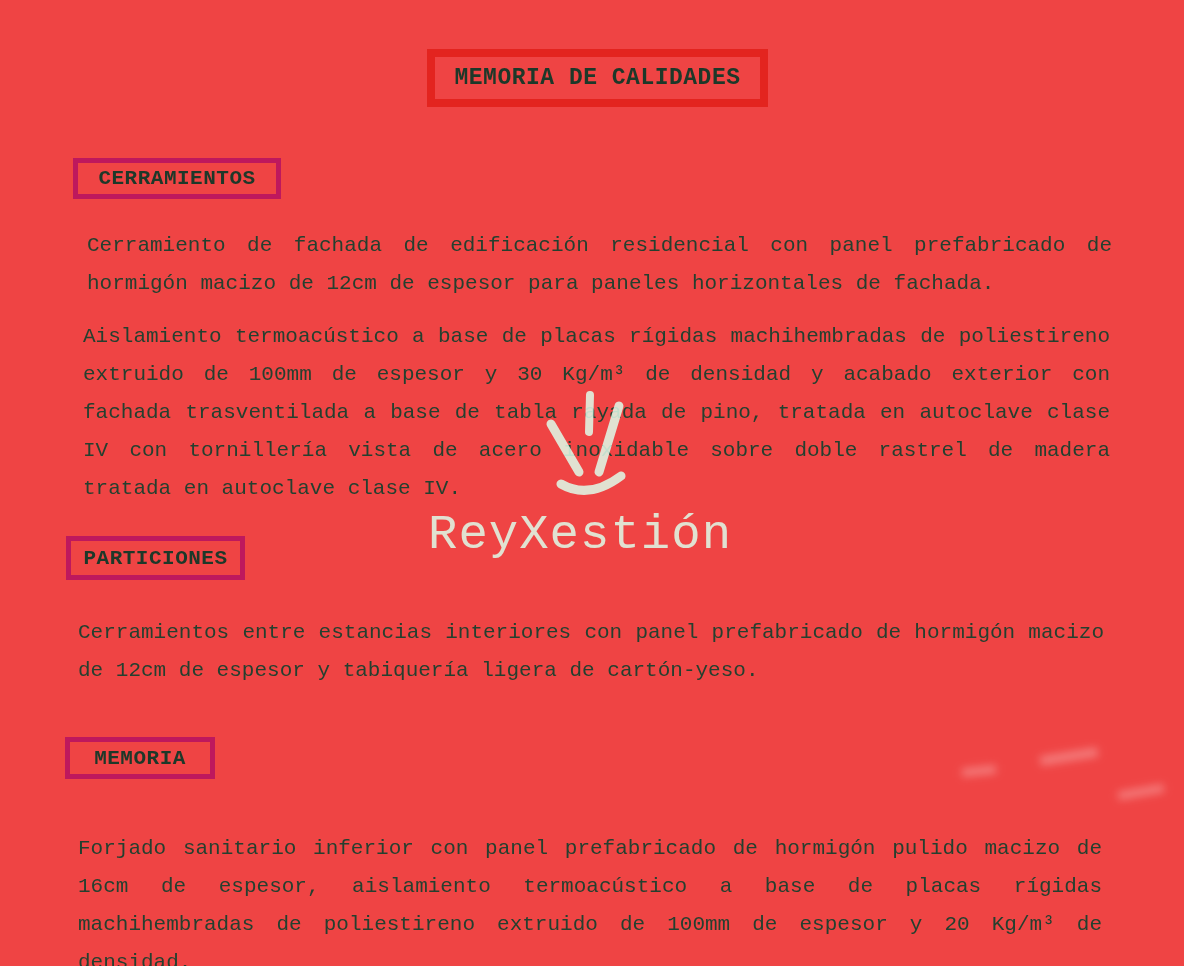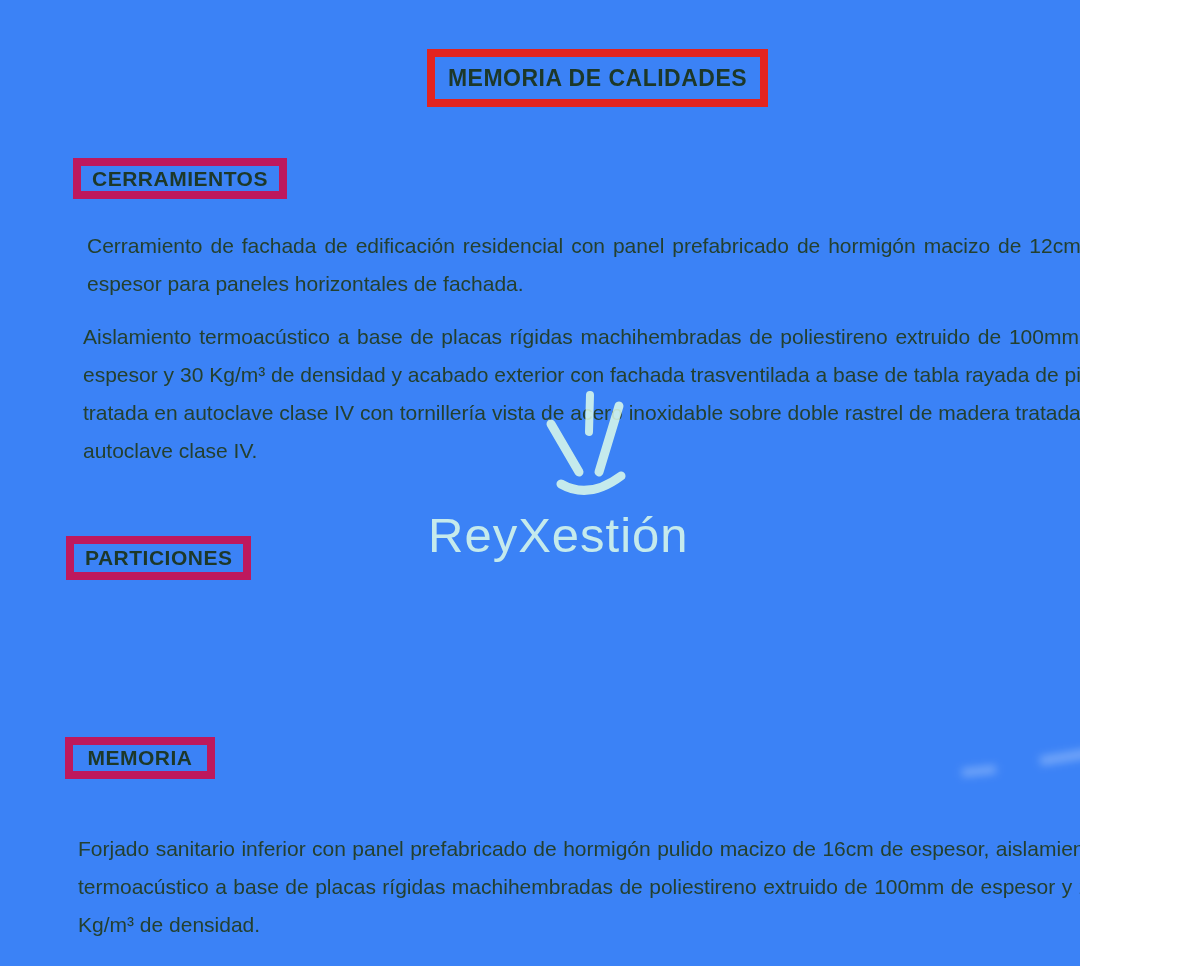--- a/index.html
+++ b/index.html
@@ -1,25 +1,25 @@
 <!DOCTYPE html>
 <html><head>
 <meta charset="utf-8">
 <style>
   html, body {
     margin: 0;
     padding: 0;
   }
   .page {
     position: relative;
-    width: 1080px;
+    width: 1184px;
     height: 966px;
-    background: #3b82f6;
+    background: #ef4444;
     overflow: hidden;
-    font-family: Liberation Sans, sans-serif;
+    font-family: Liberation Mono, monospace;
     color: #24402f;
   }
 
   
   .title-box {
     position: absolute;
     left: 427px;
     top: 49px;
     width: 341px;
     height: 58px;
@@ -34,21 +34,21 @@
     font-size: 23px;
     font-weight: bold;
     letter-spacing: 0.5px;
     color: #1d3829;
     white-space: nowrap;
   }
 
   
   .heading-box {
     position: absolute;
-    border: 8px solid #be185d;
+    border: 5px solid #be185d;
     box-sizing: border-box;
     display: flex;
     align-items: center;
     justify-content: center;
     padding: 3px 11px;
     z-index: 1;
   }
   .heading-text {
     font-size: 21px;
     font-weight: bold;
@@ -129,20 +129,21 @@
 
   <div class="heading-box hb-cerramientos">
     <span class="heading-text">CERRAMIENTOS</span>
   </div>
   <p class="para p-cerr-1">Cerramiento de fachada de edificación residencial con panel prefabricado de hormigón macizo de 12cm de espesor para paneles horizontales de fachada.</p>
   <p class="para p-cerr-2">Aislamiento termoacústico a base de placas rígidas machihembradas de poliestireno extruido de 100mm de espesor y 30 Kg/m³ de densidad y acabado exterior con fachada trasventilada a base de tabla rayada de pino, tratada en autoclave clase IV con tornillería vista de acero inoxidable sobre doble rastrel de madera tratada en autoclave clase IV.</p>
 
   <div class="heading-box hb-particiones">
     <span class="heading-text">PARTICIONES</span>
   </div>
+  <p class="para p-part-1">Cerramientos entre estancias interiores con panel prefabricado de hormigón macizo de 12cm de espesor y tabiquería ligera de cartón-yeso.</p>
 
   <div class="heading-box hb-forjados">
     <span class="heading-text">MEMORIA</span>
   </div>
   <p class="para p-forj-1">Forjado sanitario inferior con panel prefabricado de hormigón pulido macizo de 16cm de espesor, aislamiento termoacústico a base de placas rígidas machihembradas de poliestireno extruido de 100mm de espesor y 20 Kg/m³ de densidad.</p>
 
   <div class="watermark">
     <svg class="wm-logo" viewBox="0 0 104 112" xmlns="http://www.w3.org/2000/svg">
       <g fill="none" stroke="rgba(222,253,234,0.85)" stroke-linecap="round">
         <path d="M 47 4 L 46 41" stroke-width="8"></path>

